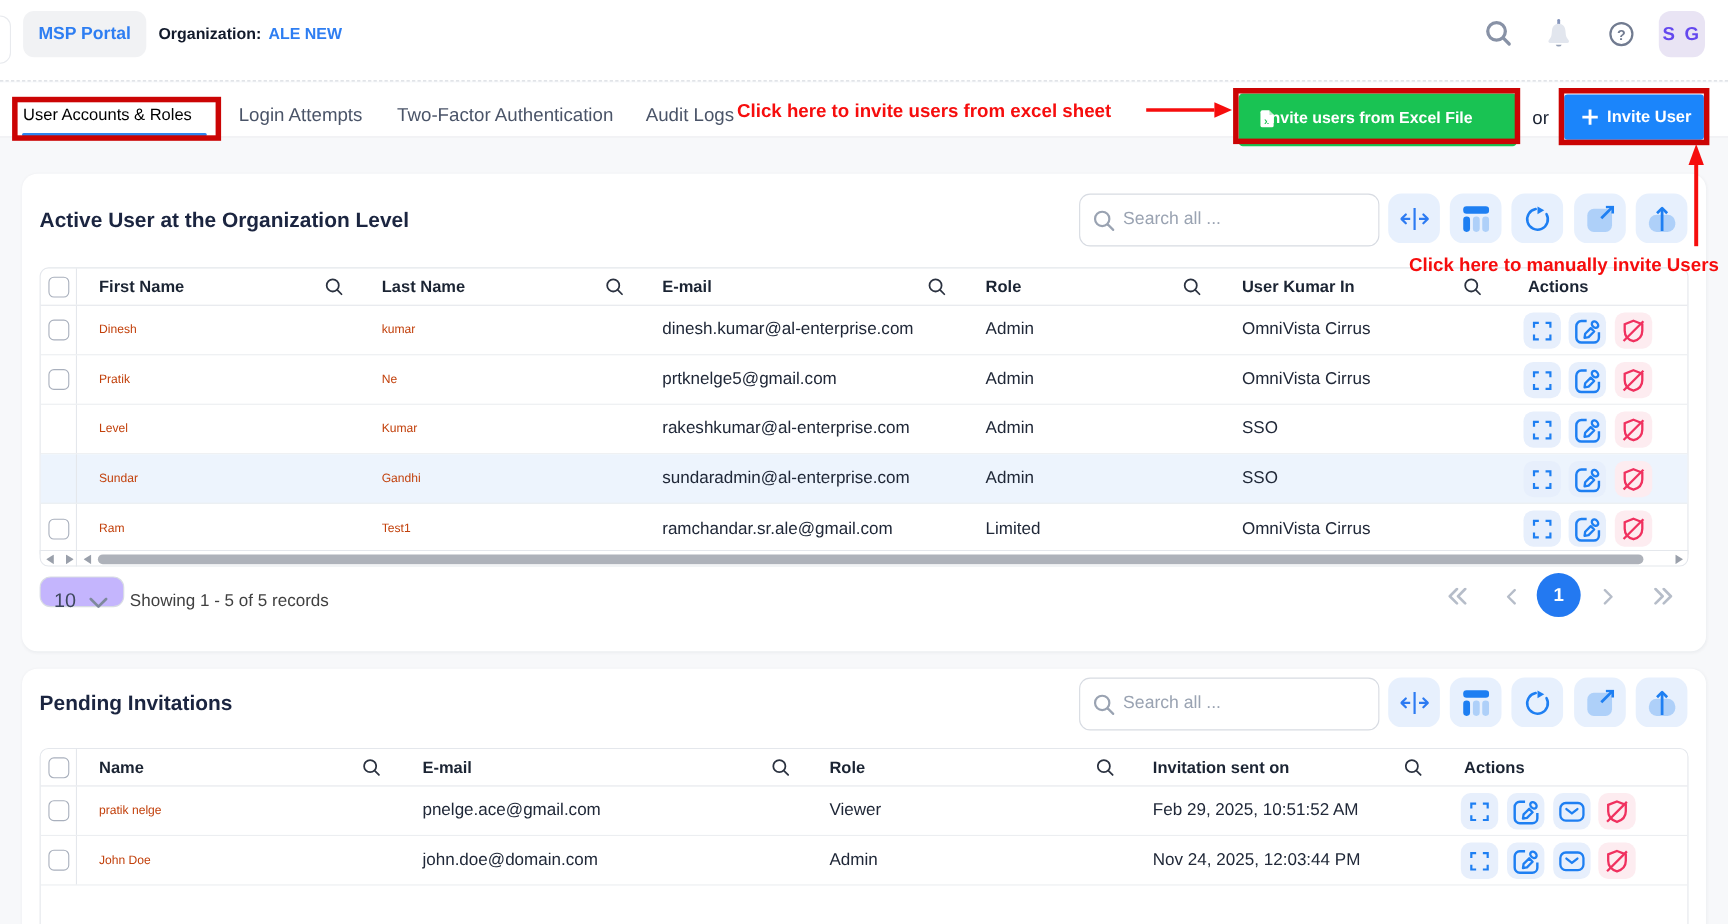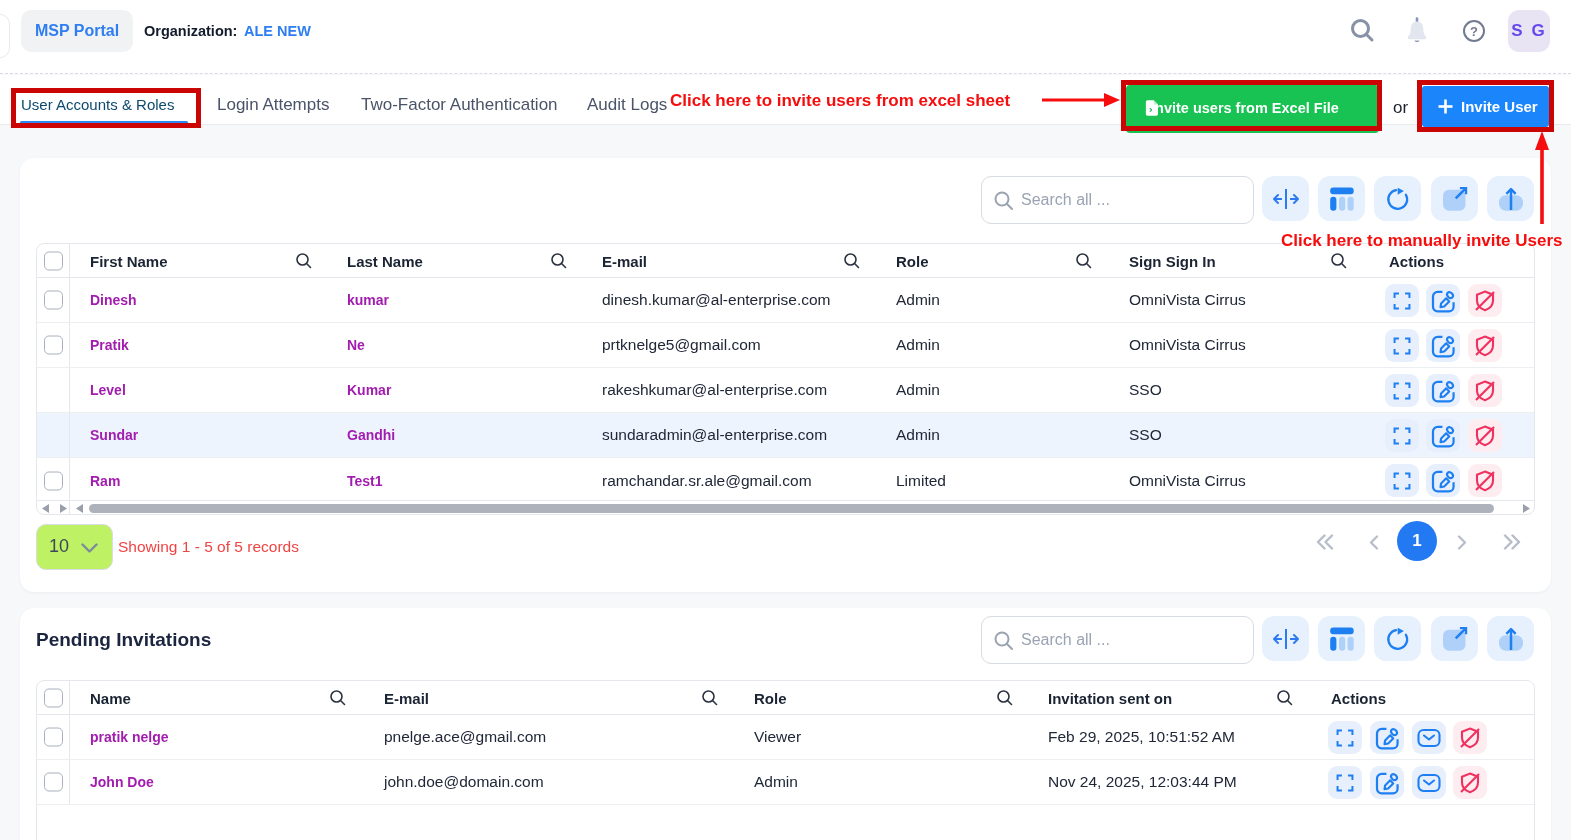--- a/index.html
+++ b/index.html
@@ -43,41 +43,41 @@
 
 .tbtn { position:absolute; width:47px; height:45px; background:#e7f0fd; border-radius:12px; }
 .tbtn svg { position:absolute; left:50%; top:50%; transform:translate(-50%,-50%); }
 
 
 .tbl { position:absolute; left:16px; width:1499px; border:1px solid #e4e7ec; border-radius:8px 8px 0 0; background:#fff; }
 .thead { position:relative; height:34px; border-bottom:1px solid #e4e7ec; font-size:15px; font-weight:bold; color:#1b2433; }
 .trow { position:relative; height:45px; border-bottom:1px solid #eceef1; font-size:15.5px; color:#202838; }
 .trow.last { border-bottom:none; }
 .cell { position:absolute; top:50%; transform:translateY(-50%); white-space:nowrap; }
-.link { color:#a21caf; font-weight:bold; font-size:14px; }
+.link { color:#c2410c; font-weight:normal; font-size:11px; }
 .ckcol { position:absolute; left:0; top:0; bottom:0; width:33px; border-right:1px solid #e4e7ec; }
 .ckbox { position:absolute; left:7px; top:50%; transform:translateY(-50%); width:19px; height:19px; border:1.5px solid #a9b0bd; border-radius:5px; background:#fff; }
 .hsearch { position:absolute; top:8px; }
 .hl { background:#edf4fd; }
 
 
 .abtn { position:absolute; top:6px; width:34px; height:33px; border-radius:9px; }
 .abtn.blue { background:#e7effc; }
 .abtn.pink { background:#fdecf0; }
 .abtn svg { position:absolute; left:50%; top:50%; transform:translate(-50%,-50%); }
 
 
 #sbrow { position:absolute; left:16px; top:342px; width:1499px; height:15px; border:1px solid #e4e7ec; background:#fff; border-radius:0 0 8px 8px; }
 #sbcorner { position:absolute; left:0; top:0; width:33px; height:14px; border-right:1px solid #e4e7ec; }
 #sbthumb { position:absolute; left:52px; top:3px; width:1405px; height:9px; background:#aeb2ba; border-radius:5px; }
 
 
-#pagesel { position:absolute; left:16px; top:366px; width:77px; height:46px; border:1px solid #d8dce3; border-radius:10px; background:#bef264; }
+#pagesel { position:absolute; left:16px; top:366px; width:77px; height:28px; border:1px solid #d8dce3; border-radius:10px; background:#c4b5fd; }
 #pagesel span { position:absolute; left:12px; top:11px; font-size:18px; color:#3d475c; }
-#showing { position:absolute; left:98px; top:380px; font-size:15.5px; color:#ef4444; }
+#showing { position:absolute; left:98px; top:380px; font-size:15.5px; color:#404040; }
 #pgcircle { position:absolute; left:1377px; top:363px; width:40px; height:40px; border-radius:50%; background:#2379f1; color:#fff; font-size:17px; font-weight:bold; text-align:center; line-height:40px; }
 </style>
 </head>
 <body>
 
 <div id="topbar">
   <div id="stub"></div>
   <div id="msp">MSP Portal</div>
   <div id="orglbl">Organization:</div>
   <div id="orgval">ALE NEW</div>
@@ -91,21 +91,21 @@
       <path d="M8.3 24.6 a2.8 2.4 0 0 0 5.4 0 Z" fill="#95a0b5"></path>
     </svg>
   <svg class="abs" style="left:1462px;top:19px" width="24" height="24" viewBox="0 0 24 24">
       <circle cx="12" cy="12" r="10" fill="none" stroke="#717b90" stroke-width="2"></circle>
       <text x="12" y="17" font-size="13" font-weight="bold" fill="#717b90" text-anchor="middle" font-family="Liberation Sans">?</text>
     </svg>
   <div id="avatar">S G</div>
 </div>
 
 <div id="tabsbg"></div>
-<div class="tab" style="left:21px;color:#0c4a6e;font-size:15px">User Accounts &amp; Roles</div>
+<div class="tab" style="left:21px;color:#000000;font-size:15px">User Accounts &amp; Roles</div>
 <div class="tab" style="left:217px">Login Attempts</div>
 <div class="tab" style="left:361px">Two-Factor Authentication</div>
 <div class="tab" style="left:587px">Audit Logs</div>
 <div id="underline"></div>
 <div id="tabbox"></div>
 
 <div class="redtext" style="left:670px;top:91px">Click here to invite users from excel sheet</div>
 <svg class="abs" style="left:1040px;top:90px;z-index:60" width="82" height="20" viewBox="0 0 82 20">
     <line x1="2" y1="10" x2="64" y2="10" stroke="#f60d0d" stroke-width="3"></line>
     <polygon points="64,3 80,10 64,17" fill="#f60d0d"></polygon>
@@ -132,20 +132,21 @@
   </div>
 <div id="redbox2"></div>
 
 <svg class="abs" style="left:1533px;top:131px;z-index:60" width="18" height="93" viewBox="0 0 18 93">
     <polygon points="9,0 16,19 2,19" fill="#f60d0d"></polygon>
     <rect x="7.2" y="17" width="3.6" height="76" fill="#f60d0d"></rect>
   </svg>
 <div class="redtext" style="left:1281px;top:231px">Click here to manually invite Users</div>
 
 <div class="card" id="card1">
+  <div class="cardtitle" style="top:32px">Active User at the Organization Level</div>
   <div class="searchbox" style="top:18px">
     <svg width="22" height="22" viewBox="0 0 22 22">
         <circle cx="9" cy="9" r="6.5" fill="none" stroke="#9aa3b2" stroke-width="2"></circle>
         <line x1="14" y1="14" x2="19" y2="19" stroke="#9aa3b2" stroke-width="2" stroke-linecap="round"></line>
       </svg>
     <span class="ph">Search all ...</span>
   </div>
   <div class="tbtn" style="left:1242px;top:18px">
       <svg width="26" height="22" viewBox="0 0 26 22">
         <line x1="13" y1="1" x2="13" y2="21" stroke="#2d7bf2" stroke-width="2"></line>
@@ -201,21 +202,21 @@
       <div class="cell" style="left:565px">E-mail</div>
       <svg class="hsearch" style="left:806px" width="18" height="18" viewBox="0 0 18 18">
           <circle cx="7.5" cy="7.5" r="5.5" fill="none" stroke="#2b3240" stroke-width="1.6"></circle>
           <line x1="11.8" y1="11.8" x2="15.5" y2="15.5" stroke="#2b3240" stroke-width="1.6" stroke-linecap="round"></line>
         </svg>
       <div class="cell" style="left:859px">Role</div>
       <svg class="hsearch" style="left:1038px" width="18" height="18" viewBox="0 0 18 18">
           <circle cx="7.5" cy="7.5" r="5.5" fill="none" stroke="#2b3240" stroke-width="1.6"></circle>
           <line x1="11.8" y1="11.8" x2="15.5" y2="15.5" stroke="#2b3240" stroke-width="1.6" stroke-linecap="round"></line>
         </svg>
-      <div class="cell" style="left:1092px">Sign Sign In</div>
+      <div class="cell" style="left:1092px">User Kumar In</div>
       <svg class="hsearch" style="left:1293px" width="18" height="18" viewBox="0 0 18 18">
           <circle cx="7.5" cy="7.5" r="5.5" fill="none" stroke="#2b3240" stroke-width="1.6"></circle>
           <line x1="11.8" y1="11.8" x2="15.5" y2="15.5" stroke="#2b3240" stroke-width="1.6" stroke-linecap="round"></line>
         </svg>
       <div class="cell" style="left:1352px">Actions</div>
     </div>
     <div class="trow">
       <div class="ckcol">
           <div class="ckbox"></div>
         </div>

